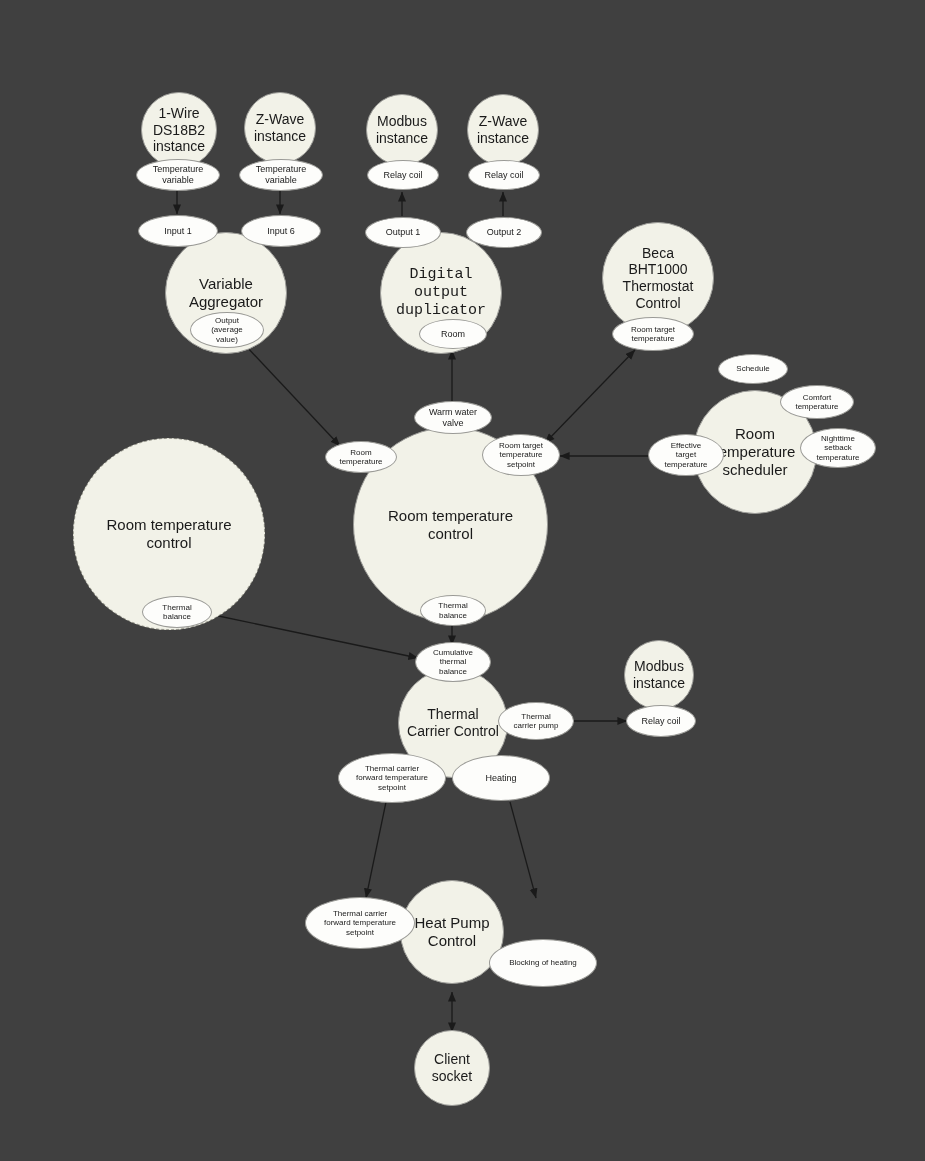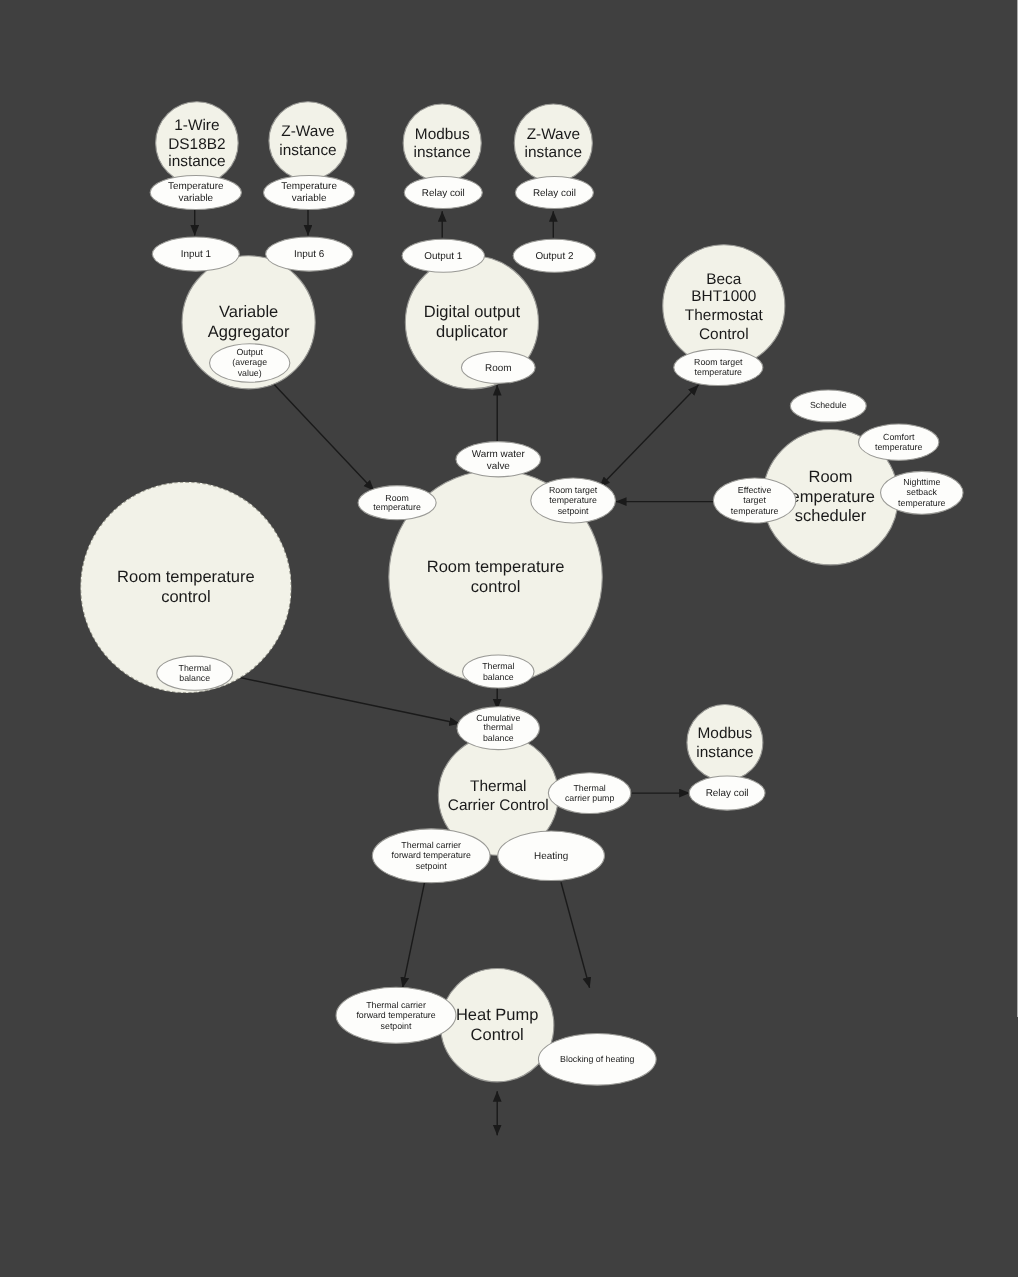--- a/index.html
+++ b/index.html
@@ -121,21 +121,21 @@
   <div class="node circle blk" style="left:467px; top:94px; width:72px; height:72px;">
     <span class="lbl mid">Z-Wave
 instance</span>
   </div>
 
   <div class="node circle blk" style="left:165px; top:232px; width:122px; height:122px;">
     <span class="lbl big">Variable
 Aggregator</span>
   </div>
 
-  <div class="node circle blk" style="left:368px; top:232px; width:122px; height:122px;">
+  <div class="node circle blk" style="left:380px; top:232px; width:122px; height:122px;font-family:Liberation Mono, monospace;">
     <span class="lbl big">Digital output
 duplicator</span>
   </div>
 
   <div class="node circle blk" style="left:602px; top:222px; width:112px; height:112px;">
     <span class="lbl mid">Beca
 BHT1000
 Thermostat
 Control</span>
   </div>
@@ -164,20 +164,24 @@
   <div class="node circle blk" style="left:624px; top:640px; width:70px; height:70px;">
     <span class="lbl mid">Modbus
 instance</span>
   </div>
 
   <div class="node circle blk" style="left:400px; top:880px; width:104px; height:104px;">
     <span class="lbl big">Heat Pump
 Control</span>
   </div>
 
+  <div class="node circle blk" style="left:414px; top:1030px; width:76px; height:76px;">
+    <span class="lbl mid">Client
+socket</span>
+  </div>
 
   <div class="node ellipse port" style="left:136px; top:159px; width:84px; height:32px;">
     <span class="lbl small">Temperature
 variable</span>
   </div>
 
   <div class="node ellipse port" style="left:239px; top:159px; width:84px; height:32px;">
     <span class="lbl small">Temperature
 variable</span>
   </div>

